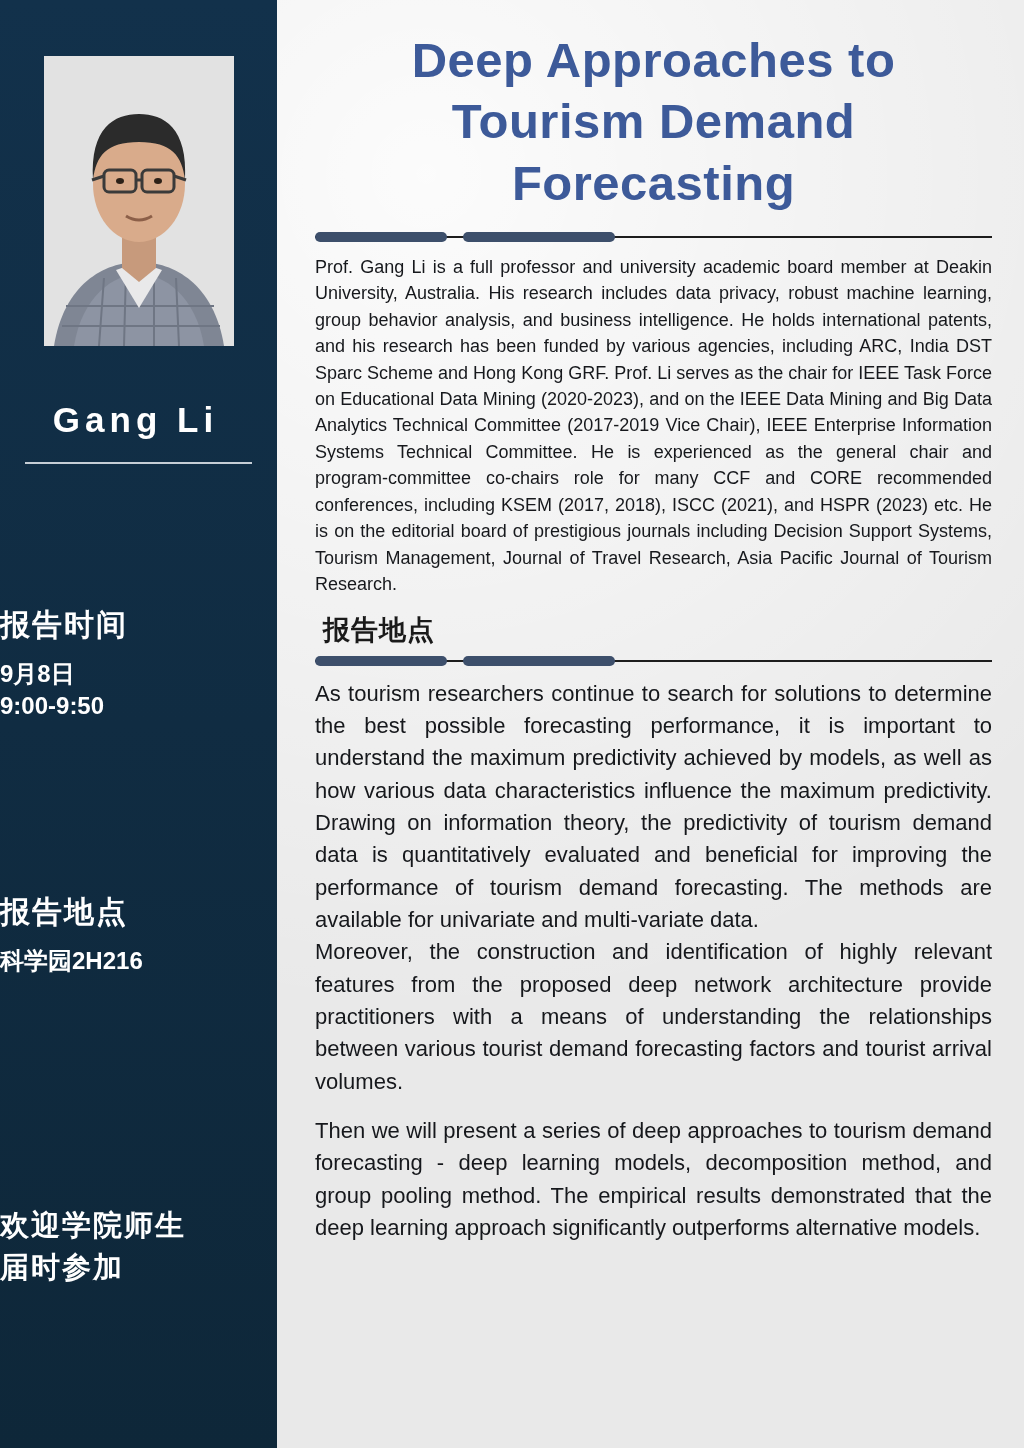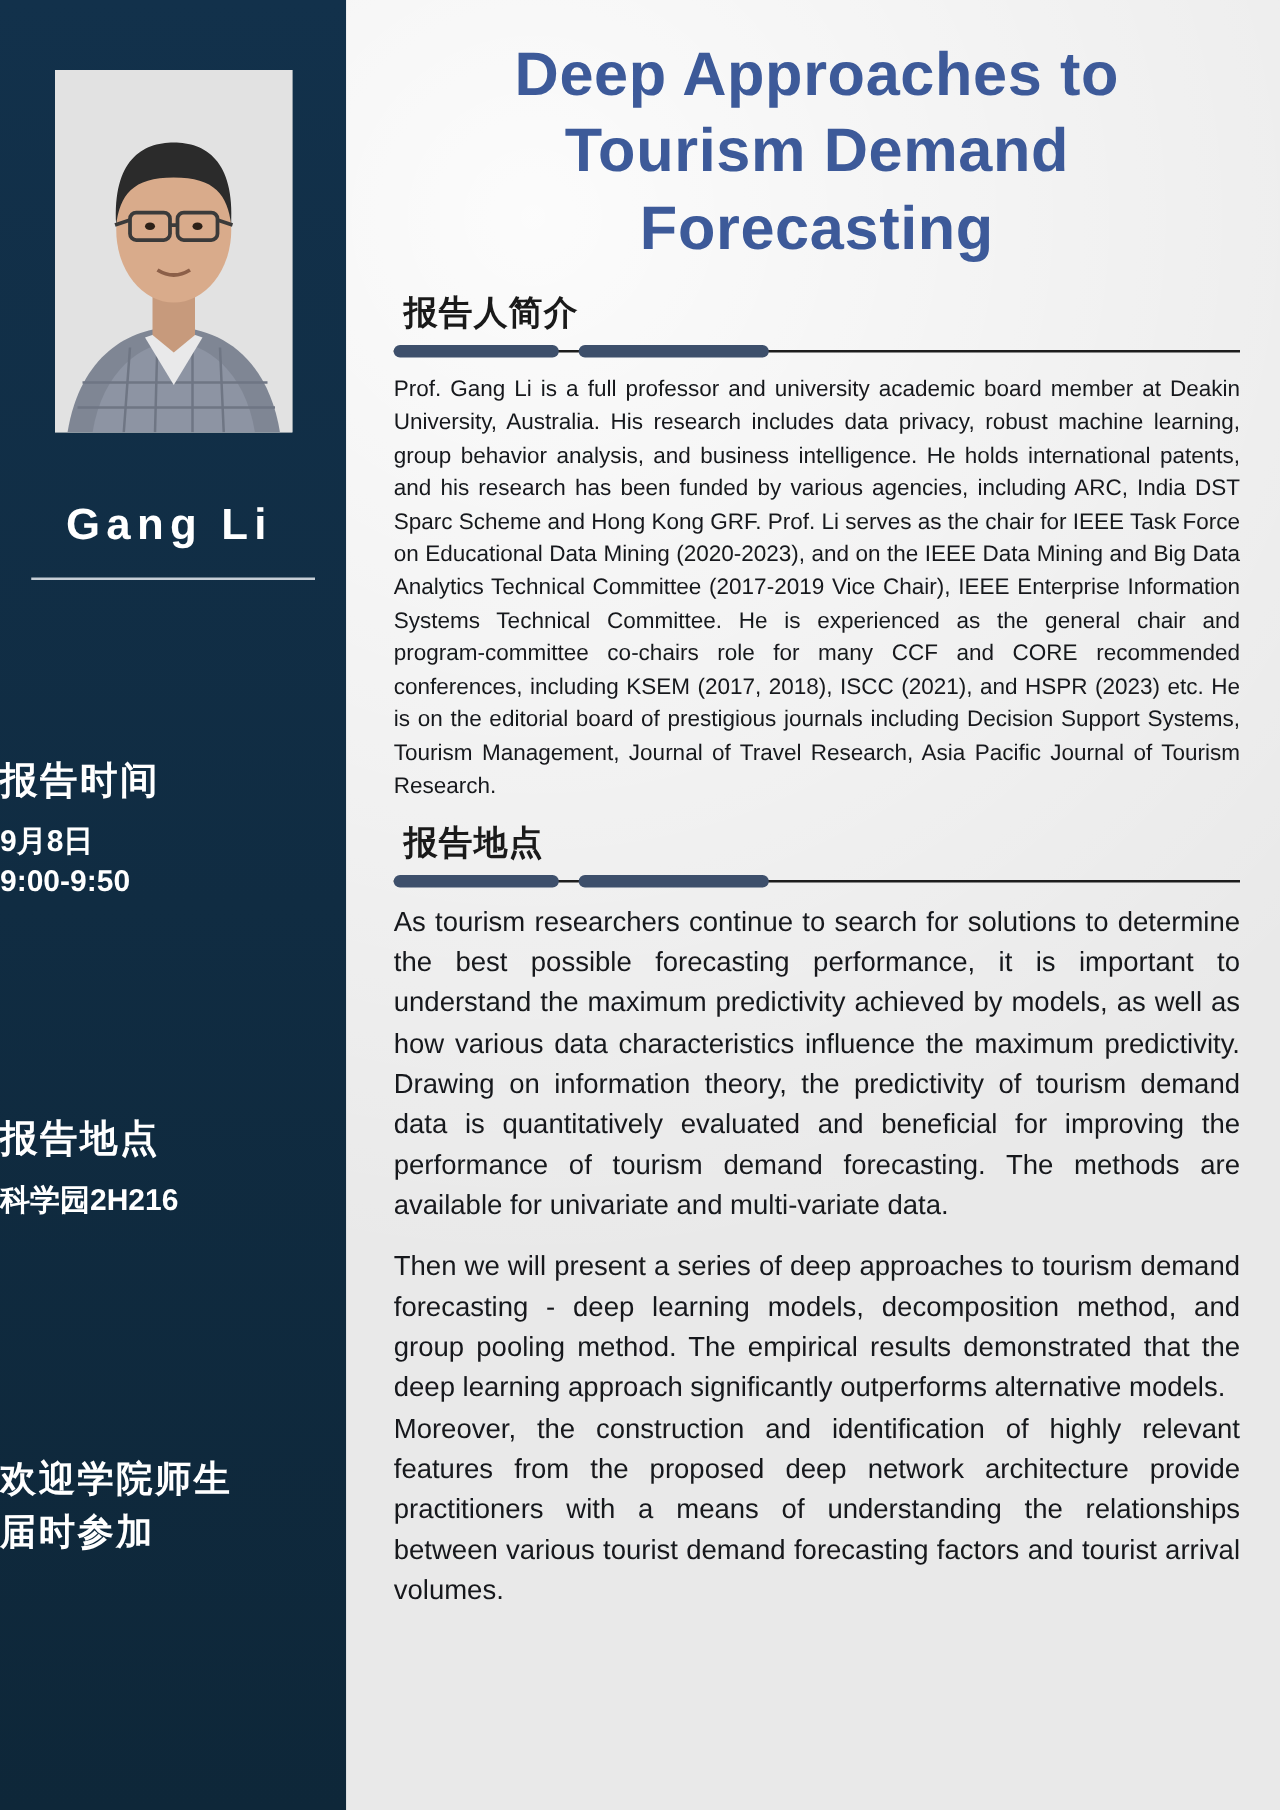--- a/index.html
+++ b/index.html
@@ -74,21 +74,21 @@
     line-height: 1.3;
   }
   .side-value {
     font-size: 24px;
     font-weight: bold;
     line-height: 1.35;
     margin-top: 14px;
   }
   .blk-time { top: 605px; }
   .blk-place { top: 892px; }
-  .blk-welcome { top: 1163px; }
+  .blk-welcome { top: 1204px; }
   .blk-welcome .side-heading { font-size: 29px; line-height: 1.45; }
 
   
   .content {
     position: relative;
     width: 747px;
     flex: 0 0 747px;
     box-sizing: border-box;
     padding: 0 32px 0 38px;
     background:
@@ -208,35 +208,34 @@
       <div class="side-heading" style="white-space:pre-line">欢迎学院师生
 届时参加</div>
     </div>
   </div>
 
   <div class="content">
 
     <h1 class="title">Deep Approaches to Tourism Demand Forecasting</h1>
 
     <div class="section">
-      <div class="section-title">报告人简介</div>
       <div class="divider">
         <div class="bar-line"></div>
         <div class="seg seg1"></div>
         <div class="seg seg2"></div>
       </div>
       <p class="body-text">Prof. Gang Li is a full professor and university academic board member at Deakin University, Australia. His research includes data privacy, robust machine learning, group behavior analysis, and business intelligence. He holds international patents, and his research has been funded by various agencies, including ARC, India DST Sparc Scheme and Hong Kong GRF. Prof. Li serves as the chair for IEEE Task Force on Educational Data Mining (2020-2023), and on the IEEE Data Mining and Big Data Analytics Technical Committee (2017-2019 Vice Chair), IEEE Enterprise Information Systems Technical Committee. He is experienced as the general chair and program‑committee co‑chairs role for many CCF and CORE recommended conferences, including KSEM (2017, 2018), ISCC (2021), and HSPR (2023) etc. He is on the editorial board of prestigious journals including Decision Support Systems, Tourism Management, Journal of Travel Research, Asia Pacific Journal of Tourism Research.</p>
     </div>
 
     <div class="section abstract">
       <div class="section-title">报告地点</div>
       <div class="divider">
         <div class="bar-line"></div>
         <div class="seg seg1"></div>
         <div class="seg seg2"></div>
       </div>
       <p class="body-text">As tourism researchers continue to search for solutions to determine the best possible forecasting performance, it is important to understand the maximum predictivity achieved by models, as well as how various data characteristics influence the maximum predictivity. Drawing on information theory, the predictivity of tourism demand data is quantitatively evaluated and beneficial for improving the performance of tourism demand forecasting. The methods are available for univariate and multi-variate data.</p>
+      <p class="body-text" style="margin-top:0">Moreover, the construction and identification of highly relevant features from the proposed deep network architecture provide practitioners with a means of understanding the relationships between various tourist demand forecasting factors and tourist arrival volumes.</p>
       <p class="body-text">Then we will present a series of deep approaches to tourism demand forecasting - deep learning models, decomposition method, and group pooling method. The empirical results demonstrated that the deep learning approach significantly outperforms alternative models.</p>
-      <p class="body-text" style="margin-top:0">Moreover, the construction and identification of highly relevant features from the proposed deep network architecture provide practitioners with a means of understanding the relationships between various tourist demand forecasting factors and tourist arrival volumes.</p>
     </div>
 
   </div>
 </div>
 
 </body></html>

